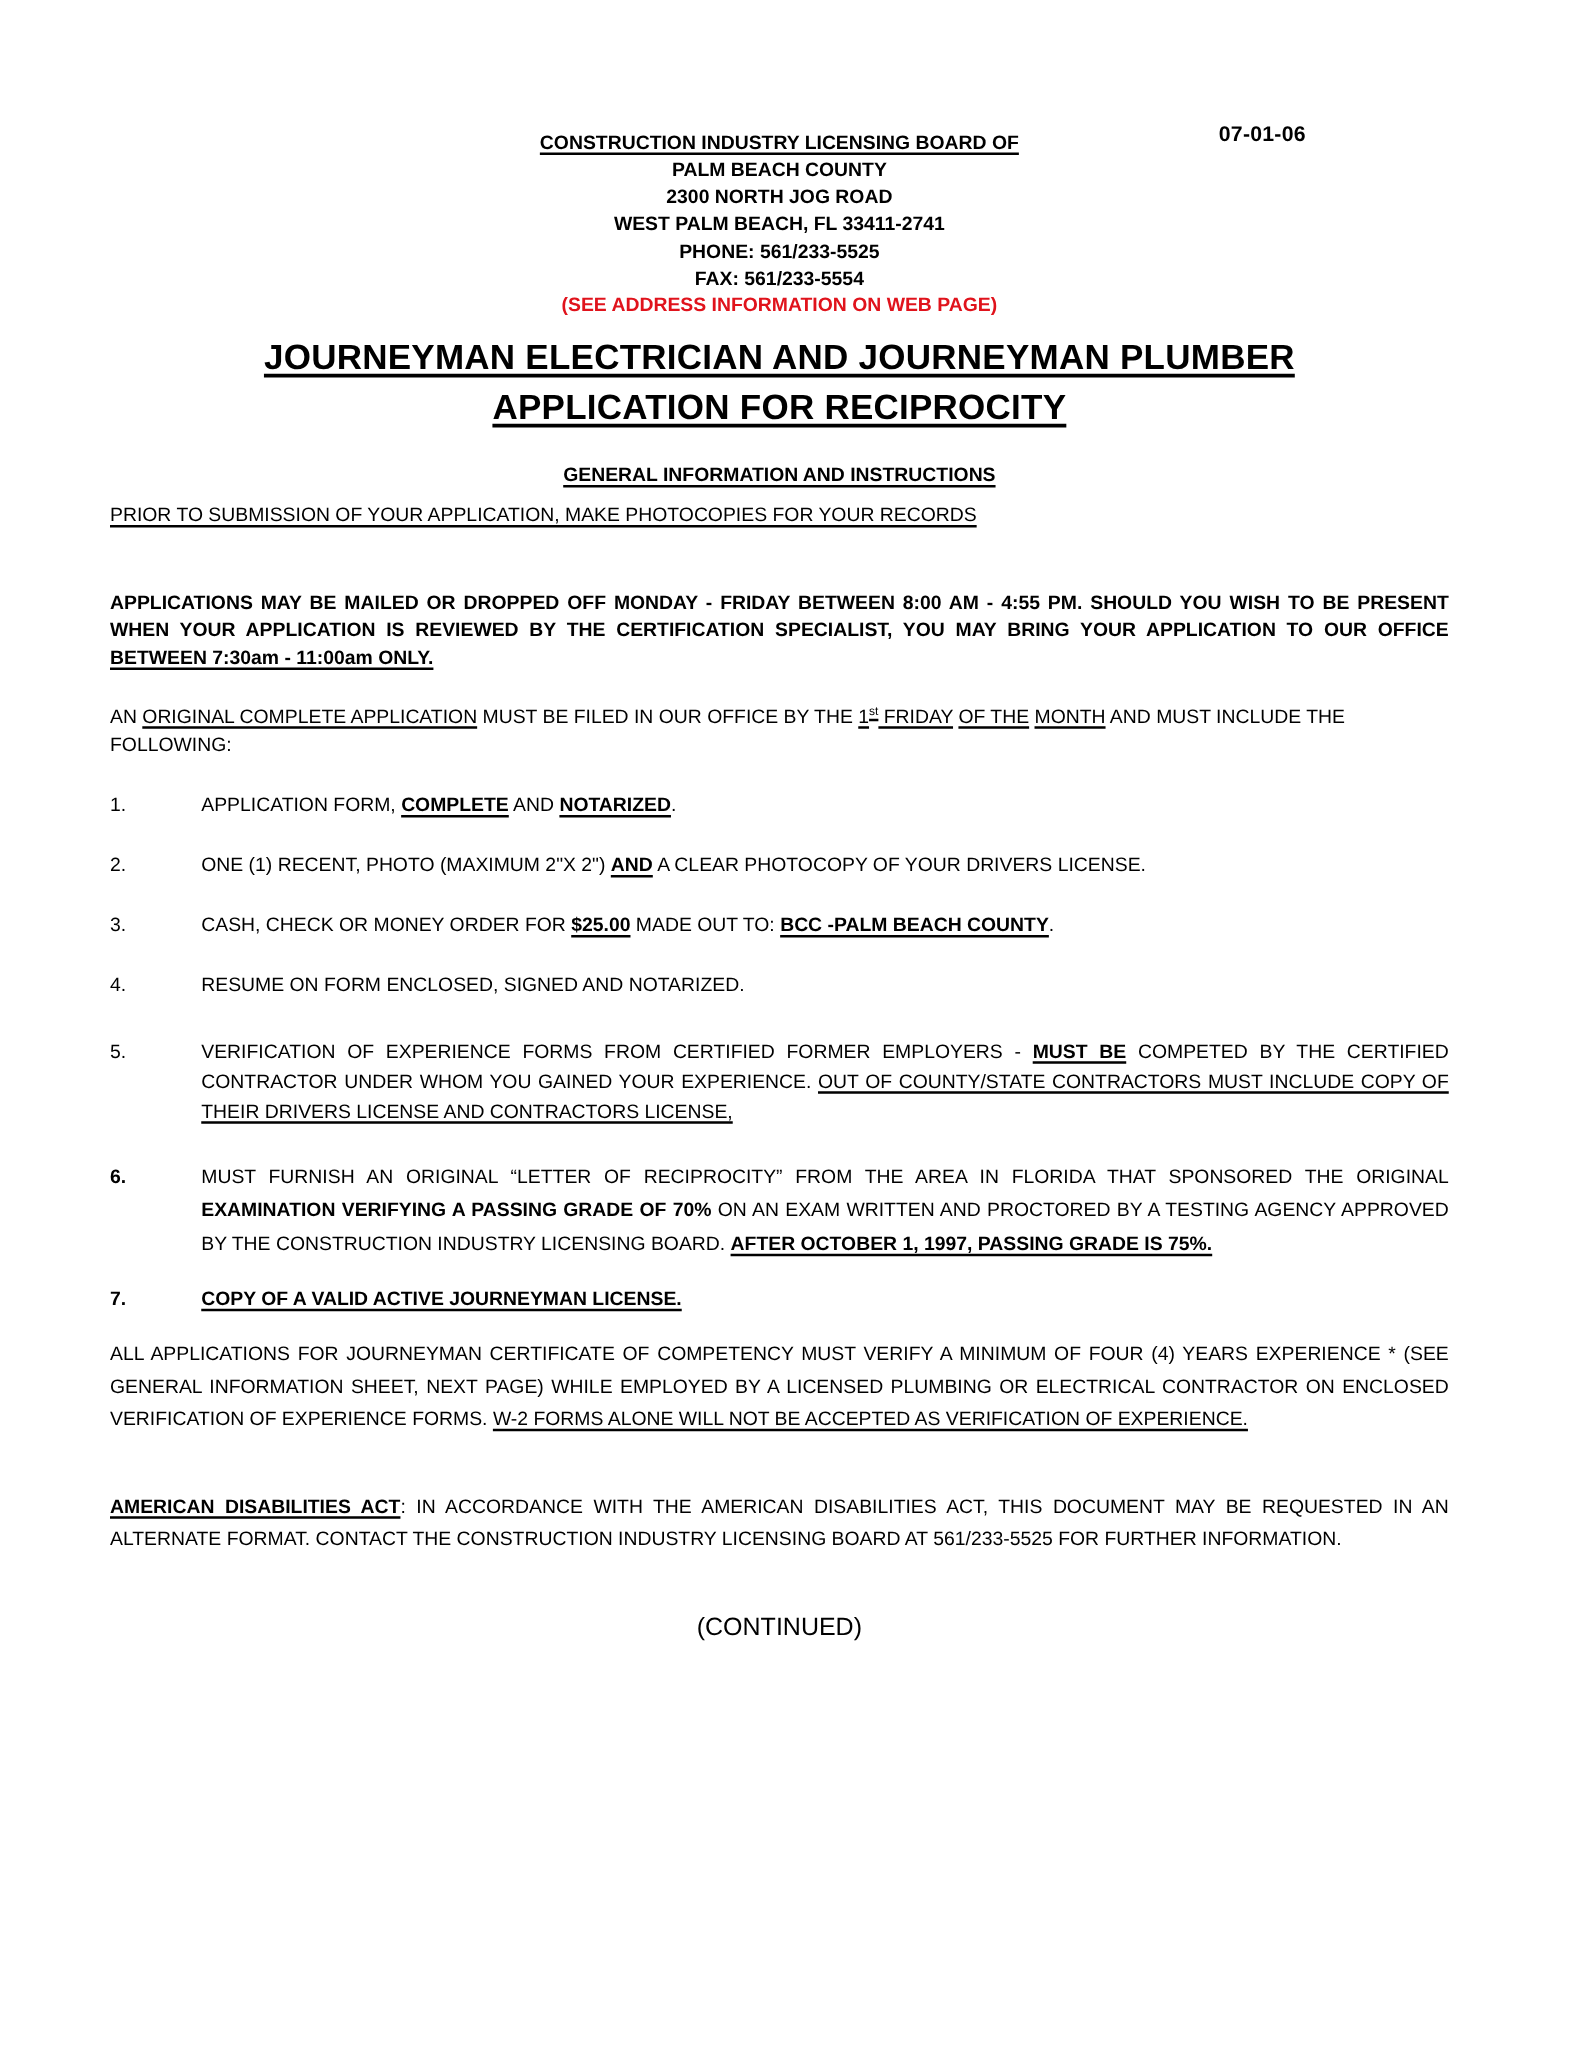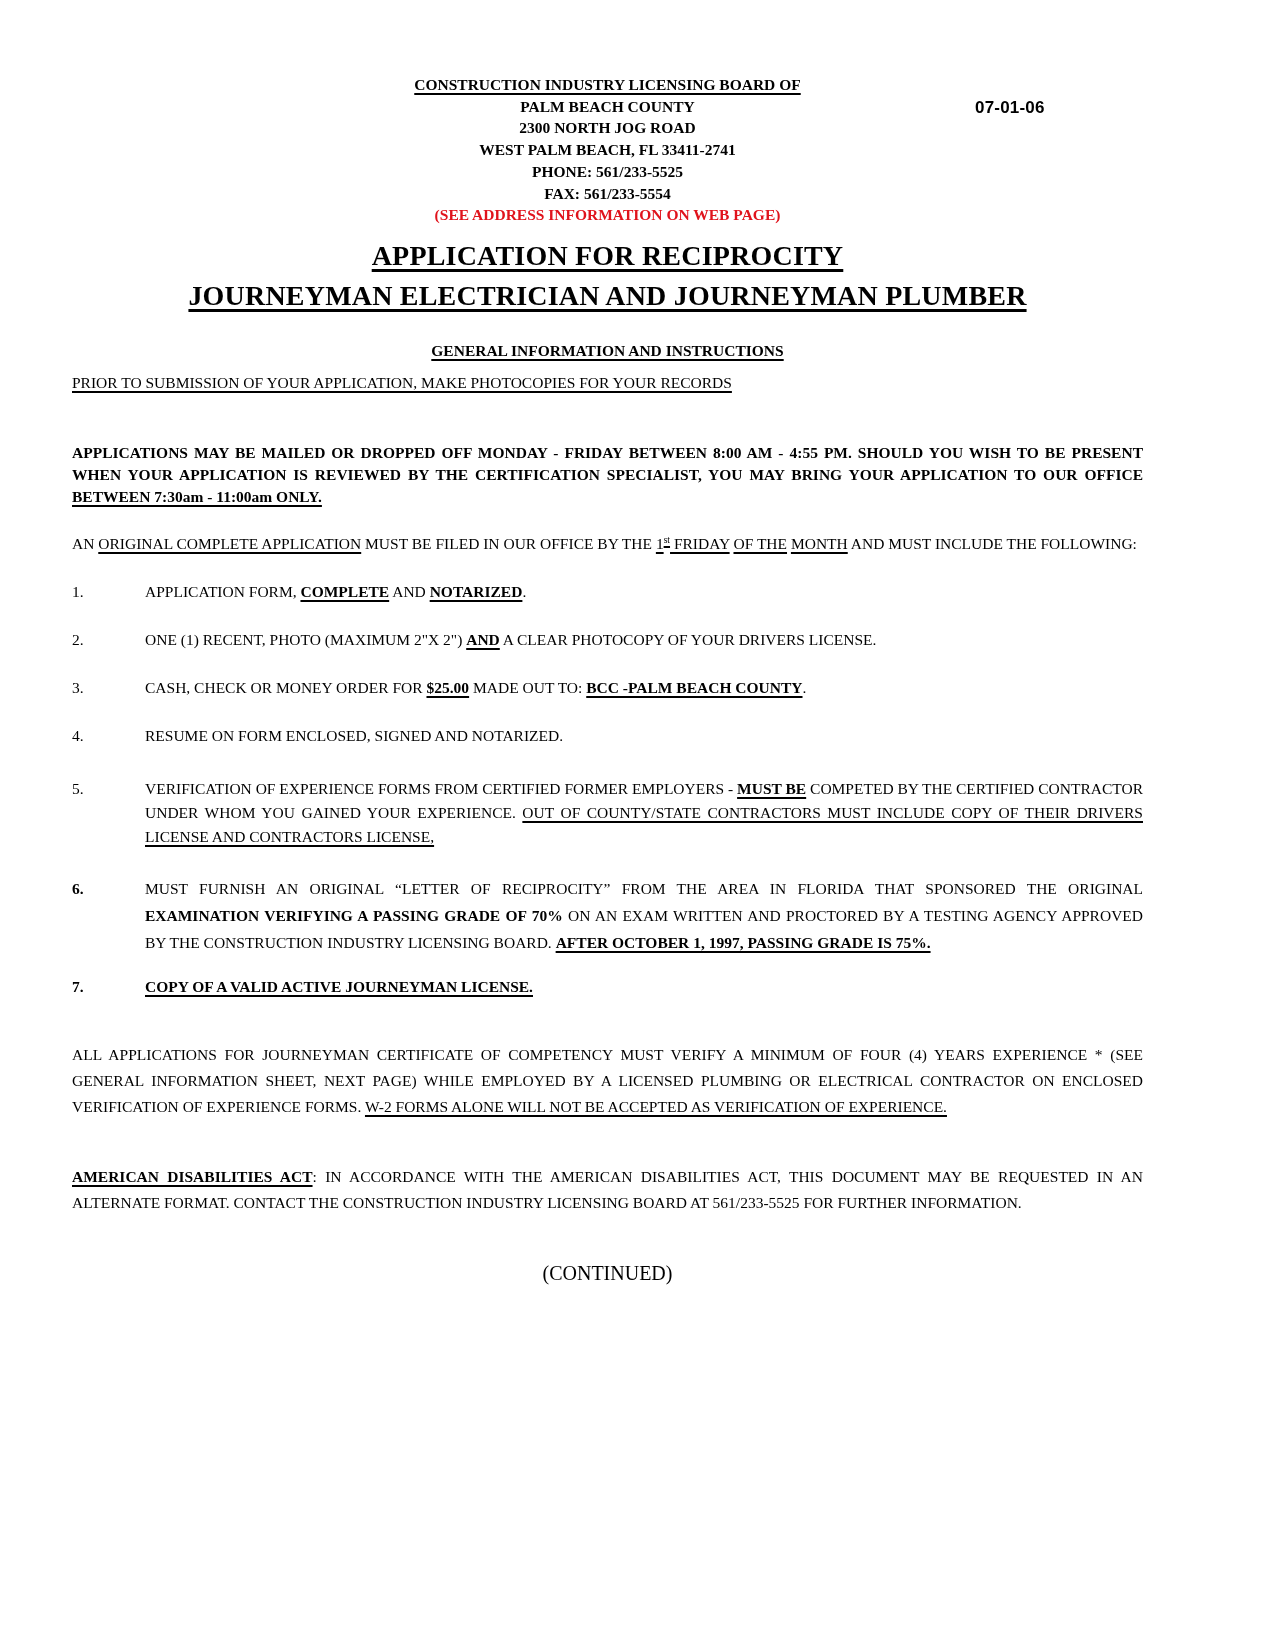--- a/index.html
+++ b/index.html
@@ -10,41 +10,40 @@
     font-family: "Liberation Sans", "DejaVu Sans", sans-serif;
     color: #000;
     overflow: hidden;
     -webkit-font-smoothing: antialiased;
   }
   .date-stamp {
     position: absolute; top: 98px; left: 975px;
     font-weight: 700; font-size: 17px; letter-spacing: 0.2px;
   }
   .content {
-    position: absolute; top: 0; left: 72px; width: 1071px;
-    padding-top: 74px;
-    font-family: Liberation Serif, serif;
+    position: absolute; top: 0; left: 88px; width: 1071px;
+    padding-top: 104px;
   }
   .letterhead { text-align: center; font-weight: 700; font-size: 15.5px; line-height: 21.7px; }
   .doc-title { text-align: center; font-weight: 700; font-size: 28px; line-height: 40px; margin-top: 10px; letter-spacing: 0.2px; }
   .doc-title .tline { text-decoration: underline; text-decoration-thickness: 3px; text-underline-offset: 4px; }
   .section-heading { text-align: center; font-weight: 700; font-size: 15.5px; margin-top: 24px; line-height: 22px; }
   .section-heading span { text-decoration: underline; text-decoration-thickness: 2px; text-underline-offset: 3px; }
   .para { font-size: 15.5px; line-height: 22px; }
   .p-prior  { margin-top: 10px; }
   .p-hours  { margin-top: 48px; font-weight: 700; line-height: 22px; }
   .p-filing { margin-top: 20px; line-height: 23px; }
   .just { text-align: justify; }
   .req-list { }
   .req-item { position: relative; padding-left: 73px; margin-top: 26px; font-size: 15.5px; line-height: 22px; }
   .req-item .req-num { position: absolute; left: 0; top: 0; }
   .req-item-5 { margin-top: 30px; line-height: 24px; }
   .req-item-6 { line-height: 27px; }
   .req-item-7 { margin-top: 20px; }
-  .p-experience { margin-top: 44px; line-height: 26px; }
+  .p-experience { margin-top: 20px; line-height: 26px; }
   .p-ada { margin-top: 44px; line-height: 26px; }
   .footer-continued { margin-top: 44px; text-align: center; font-size: 20px; line-height: 26px; }
   
   .b { font-weight: 700; text-align: center; }
   .u { text-decoration: underline; text-decoration-thickness: 2px; text-underline-offset: 3px; }
   .sup { vertical-align: super; font-size: 0.62em; }
   .red { color: var(--accent-red, #e0131c); }
 </style>
 </head>
 <body>
@@ -57,22 +56,22 @@
     <div><span class="u">CONSTRUCTION INDUSTRY LICENSING BOARD OF</span></div>
     <div><span>PALM BEACH COUNTY</span></div>
     <div><span>2300 NORTH JOG ROAD</span></div>
     <div><span>WEST PALM BEACH, FL 33411-2741</span></div>
     <div><span>PHONE: 561/233-5525</span></div>
     <div><span>FAX: 561/233-5554</span></div>
     <div><span class="red">(SEE ADDRESS INFORMATION ON WEB PAGE)</span></div>
   </div>
 
   <div class="doc-title">
+    <div><span class="tline">JOURNEYMAN ELECTRICIAN AND JOURNEYMAN PLUMBER</span></div>
     <div><span class="tline">APPLICATION FOR RECIPROCITY</span></div>
-    <div><span class="tline">JOURNEYMAN ELECTRICIAN AND JOURNEYMAN PLUMBER</span></div>
   </div>
 
   <div class="section-heading">
     <span>GENERAL INFORMATION AND INSTRUCTIONS</span>
   </div>
 
   <div class="para p-prior"><span class="u">PRIOR TO SUBMISSION OF YOUR APPLICATION, MAKE PHOTOCOPIES FOR YOUR RECORDS</span></div>
 
   <div class="para p-hours just"><span class="b">APPLICATIONS MAY BE MAILED OR DROPPED OFF MONDAY - FRIDAY BETWEEN 8:00 AM - 4:55 PM. SHOULD YOU WISH TO BE PRESENT WHEN YOUR APPLICATION IS REVIEWED BY THE CERTIFICATION SPECIALIST, YOU MAY BRING YOUR APPLICATION TO OUR OFFICE </span><span class="b u">BETWEEN 7:30am - 11:00am ONLY.</span></div>
 

